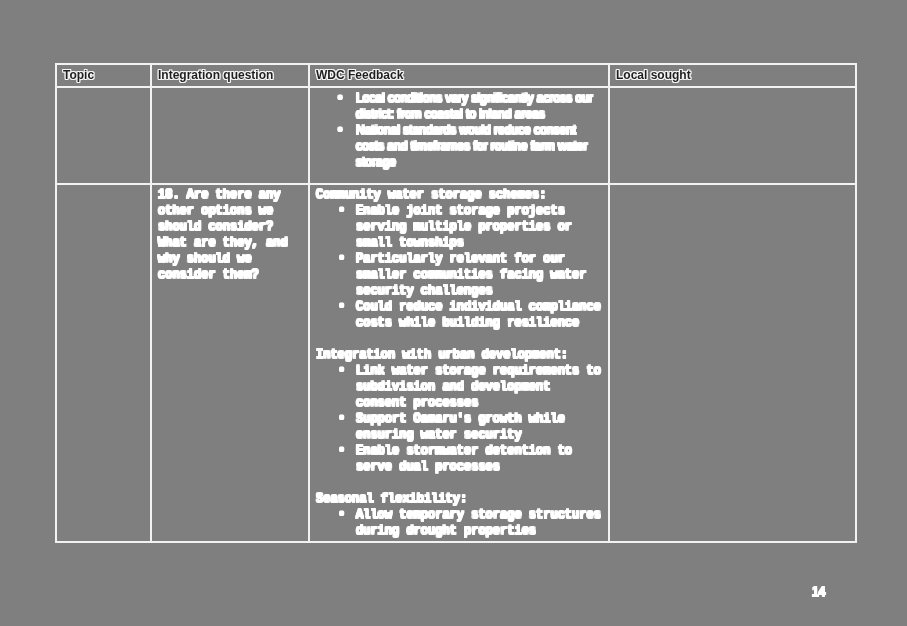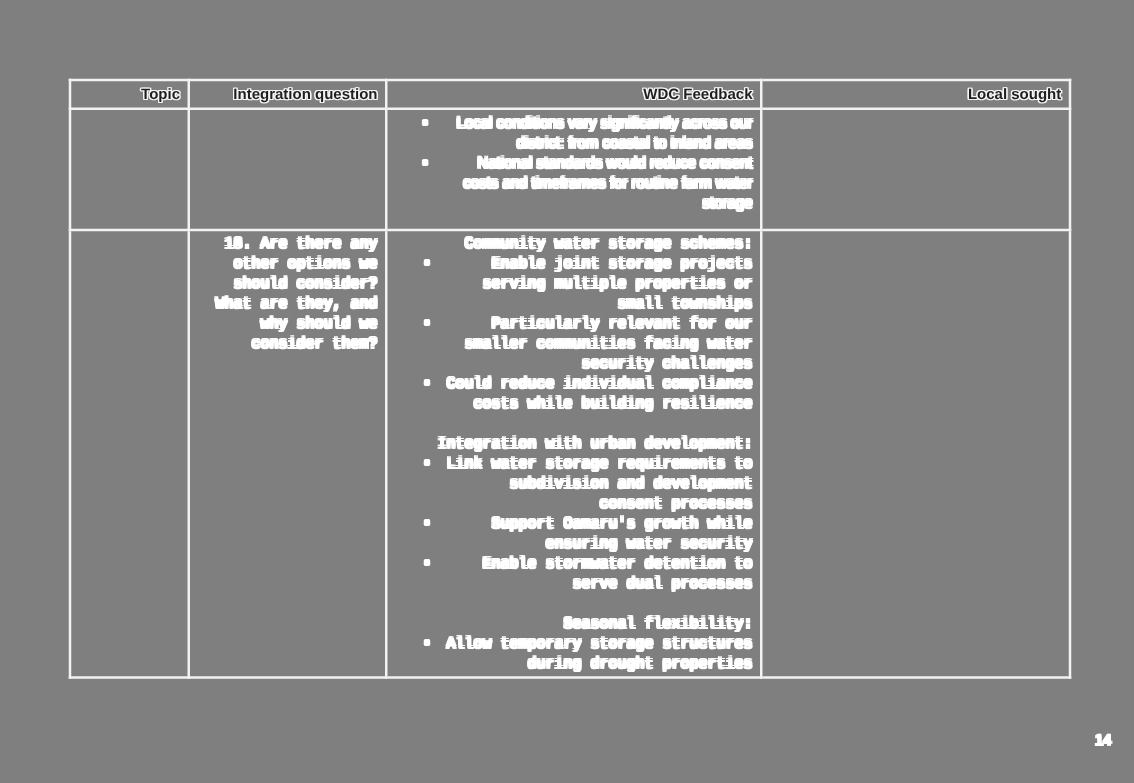--- a/index.html
+++ b/index.html
@@ -42,21 +42,21 @@
     width: 800px;
     border-collapse: collapse;
     table-layout: fixed;
   }
   .doc-table th, .doc-table td {
     border: 2px solid #f2f2f2;
     vertical-align: top;
     padding: 2px 6px;
     font-size: 12px;
     line-height: 16px;
-    text-align: right;
+    text-align: left;
     overflow: hidden;
     margin-top: 22px;
   }
   .doc-table th { height: 17px; }
   tr.row-1 td { height: 91px; }
   tr.row-2 td { height: 352px; font-family: Liberation Mono, monospace; }
   .fb-section { margin: 0; }
   .fb-section + .fb-section { margin-top: 16px; }
   .fb-heading { margin: 0; }
   ul.bullets {
@@ -65,21 +65,21 @@
     list-style: none;
   }
   ul.bullets li { position: relative; }
   ul.bullets li::before {
     content: "\2022";
     position: absolute;
     left: -18px;
   }
   .page-number {
     position: absolute;
-    left: 876px;
+    left: 812px;
     top: 584px;
     font-size: 12px;
     line-height: 16px;
   }
 </style>
 </head>
 <body>
 
 <div class="page">
 

